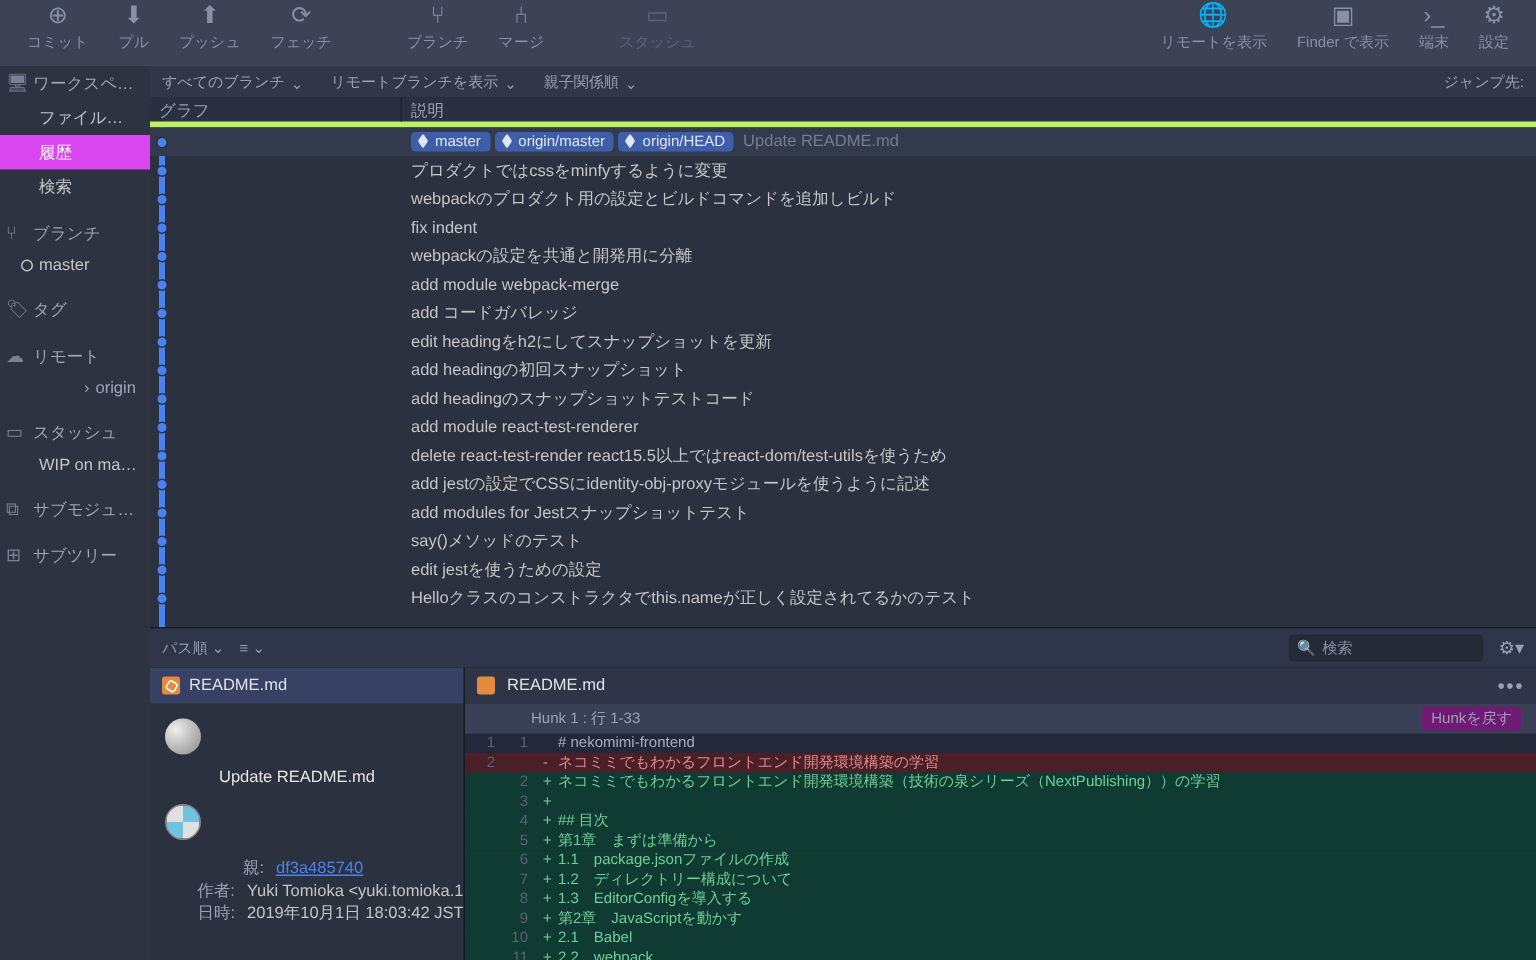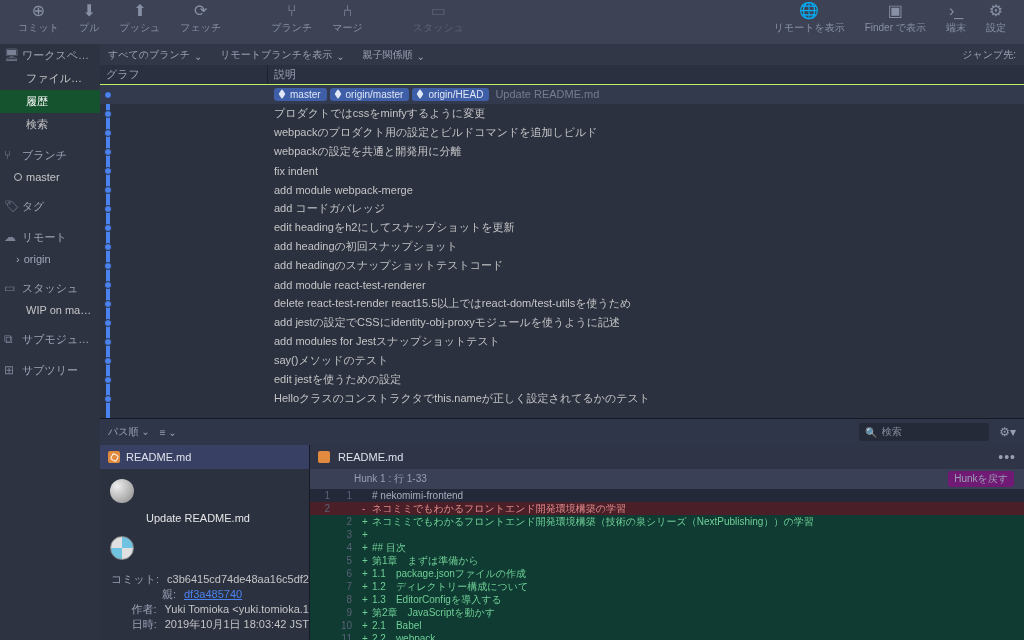--- a/index.html
+++ b/index.html
@@ -14,33 +14,33 @@
 .toolbar-btn.disabled { opacity: 0.4; }
 
 
 .main { flex: 1; display: flex; overflow: hidden; }
 
 
 .sidebar { width: 100px; background: #2e3342; display: flex; flex-direction: column; font-size: 11px; overflow: hidden; }
 .side-group { color: #a0a6b8; padding: 4px 8px 4px 22px; white-space: nowrap; overflow: hidden; text-overflow: ellipsis; position: relative; cursor: pointer; }
 .side-group .ico { position: absolute; left: 4px; top: 4px; font-size: 12px; color: #7b8194; }
 .side-item { color: #c5c5c5; padding: 4px 8px 4px 26px; white-space: nowrap; overflow: hidden; text-overflow: ellipsis; cursor: pointer; }
-.side-item.selected { background: #14532d; color: #fff; }
-.side-sub { color: #a0a6b8; padding: 4px 8px 4px 16px; white-space: nowrap; overflow: hidden; text-overflow: ellipsis; cursor: pointer; }
+.side-item.selected { background: #d946ef; color: #fff; }
+.side-sub { color: #a0a6b8; padding: 4px 8px 4px 16px; white-space: nowrap; overflow: hidden; text-overflow: ellipsis; cursor: pointer; margin-left: 40px; }
 .side-branch { color: #c5c5c5; padding: 4px 8px 4px 26px; white-space: nowrap; overflow: hidden; position: relative; cursor: pointer;}
 .side-branch::before { content: ""; position: absolute; left: 14px; top: 6px; width: 6px; height: 6px; border: 1.5px solid #c5c5c5; border-radius: 50%; }
 
 
 .content { flex: 1; display: flex; flex-direction: column; overflow: hidden; }
 
 .filterbar { height: 21px; background: #323748; display: flex; align-items: center; font-size: 10px; color: #9aa0b3; padding: 0 8px; gap: 18px; }
 .filterbar .sel { display: flex; align-items: flex-end; gap: 4px; cursor: pointer; }
 .filterbar .spacer { flex: 1; }
 
-.headerrow { height: 20px; background: #2b3040; display: flex; color: #9aa0b3; font-size: 11px; border-bottom: 1px solid #bef264; }
+.headerrow { height: 20px; background: #2b3040; display: flex; color: #9aa0b3; font-size: 11px; border-bottom: 4px solid #bef264; }
 .headerrow .col-graph { width: 168px; padding-left: 6px; display: flex; align-items: center; border-right: 1px solid #1d212c;}
 .headerrow .col-desc { flex: 1; padding-left: 6px; display: flex; align-items: center; }
 
 .commitlist { flex: 1; overflow: hidden; position: relative; background: #2c3140; }
 .graphcol { position: absolute; left: 6px; top: 0; bottom: 0; width: 4px; background: #4a82f0; }
 .commitrow { height: 19px; display: flex; align-items: center; position: relative; cursor: pointer; }
 .commitrow.selected { background: #343a4d; }
 .commitrow .dot { position: absolute; left: 4px; top: 6px; width: 8px; height: 8px; border-radius: 50%; background: #4a82f0; border: 1px solid #2c3140; }
 .commitrow .msg { margin-left: 174px; color: #c5c5c5; font-size: 11px; white-space: nowrap; }
 .commitrow .msg.dim { color: #767c8d; }
@@ -203,25 +203,25 @@
           <div class="commitrow">
             <div class="dot"></div>
             <div class="msg"><span>プロダクトではcssをminfyするように変更</span></div>
           </div>
           <div class="commitrow">
             <div class="dot"></div>
             <div class="msg"><span>webpackのプロダクト用の設定とビルドコマンドを追加しビルド</span></div>
           </div>
           <div class="commitrow">
             <div class="dot"></div>
+            <div class="msg"><span>fix indent</span></div>
+          </div>
+          <div class="commitrow">
+            <div class="dot"></div>
             <div class="msg"><span>webpackの設定を共通と開発用に分離</span></div>
-          </div>
-          <div class="commitrow">
-            <div class="dot"></div>
-            <div class="msg"><span>fix indent</span></div>
           </div>
           <div class="commitrow">
             <div class="dot"></div>
             <div class="msg"><span>add module webpack-merge</span></div>
           </div>
           <div class="commitrow">
             <div class="dot"></div>
             <div class="msg"><span>add コードガバレッジ</span></div>
           </div>
           <div class="commitrow">
@@ -287,24 +287,20 @@
               <div class="a1"></div>
             </div>
             <div class="commitinfo" style="padding-top:0">
               <div class="title">Update README.md</div>
             </div>
             <div class="avatar" style="padding-top:4px">
               <div class="a2"></div>
             </div>
             <div class="commitinfo" style="padding-top:4px">
               <div class="row">
-                  <span class="k">コミット:</span>
-                  <span>c3b6415cd74de48aa16c5df2</span>
-                </div>
-              <div class="row">
                   <span class="k">親:</span>
                   <span class="link">df3a485740</span>
                 </div>
               <div class="row">
                   <span class="k">作者:</span>
                   <span>Yuki Tomioka &lt;yuki.tomioka.1</span>
                 </div>
               <div class="row">
                   <span class="k">日時:</span>
                   <span>2019年10月1日 18:03:42 JST</span>

